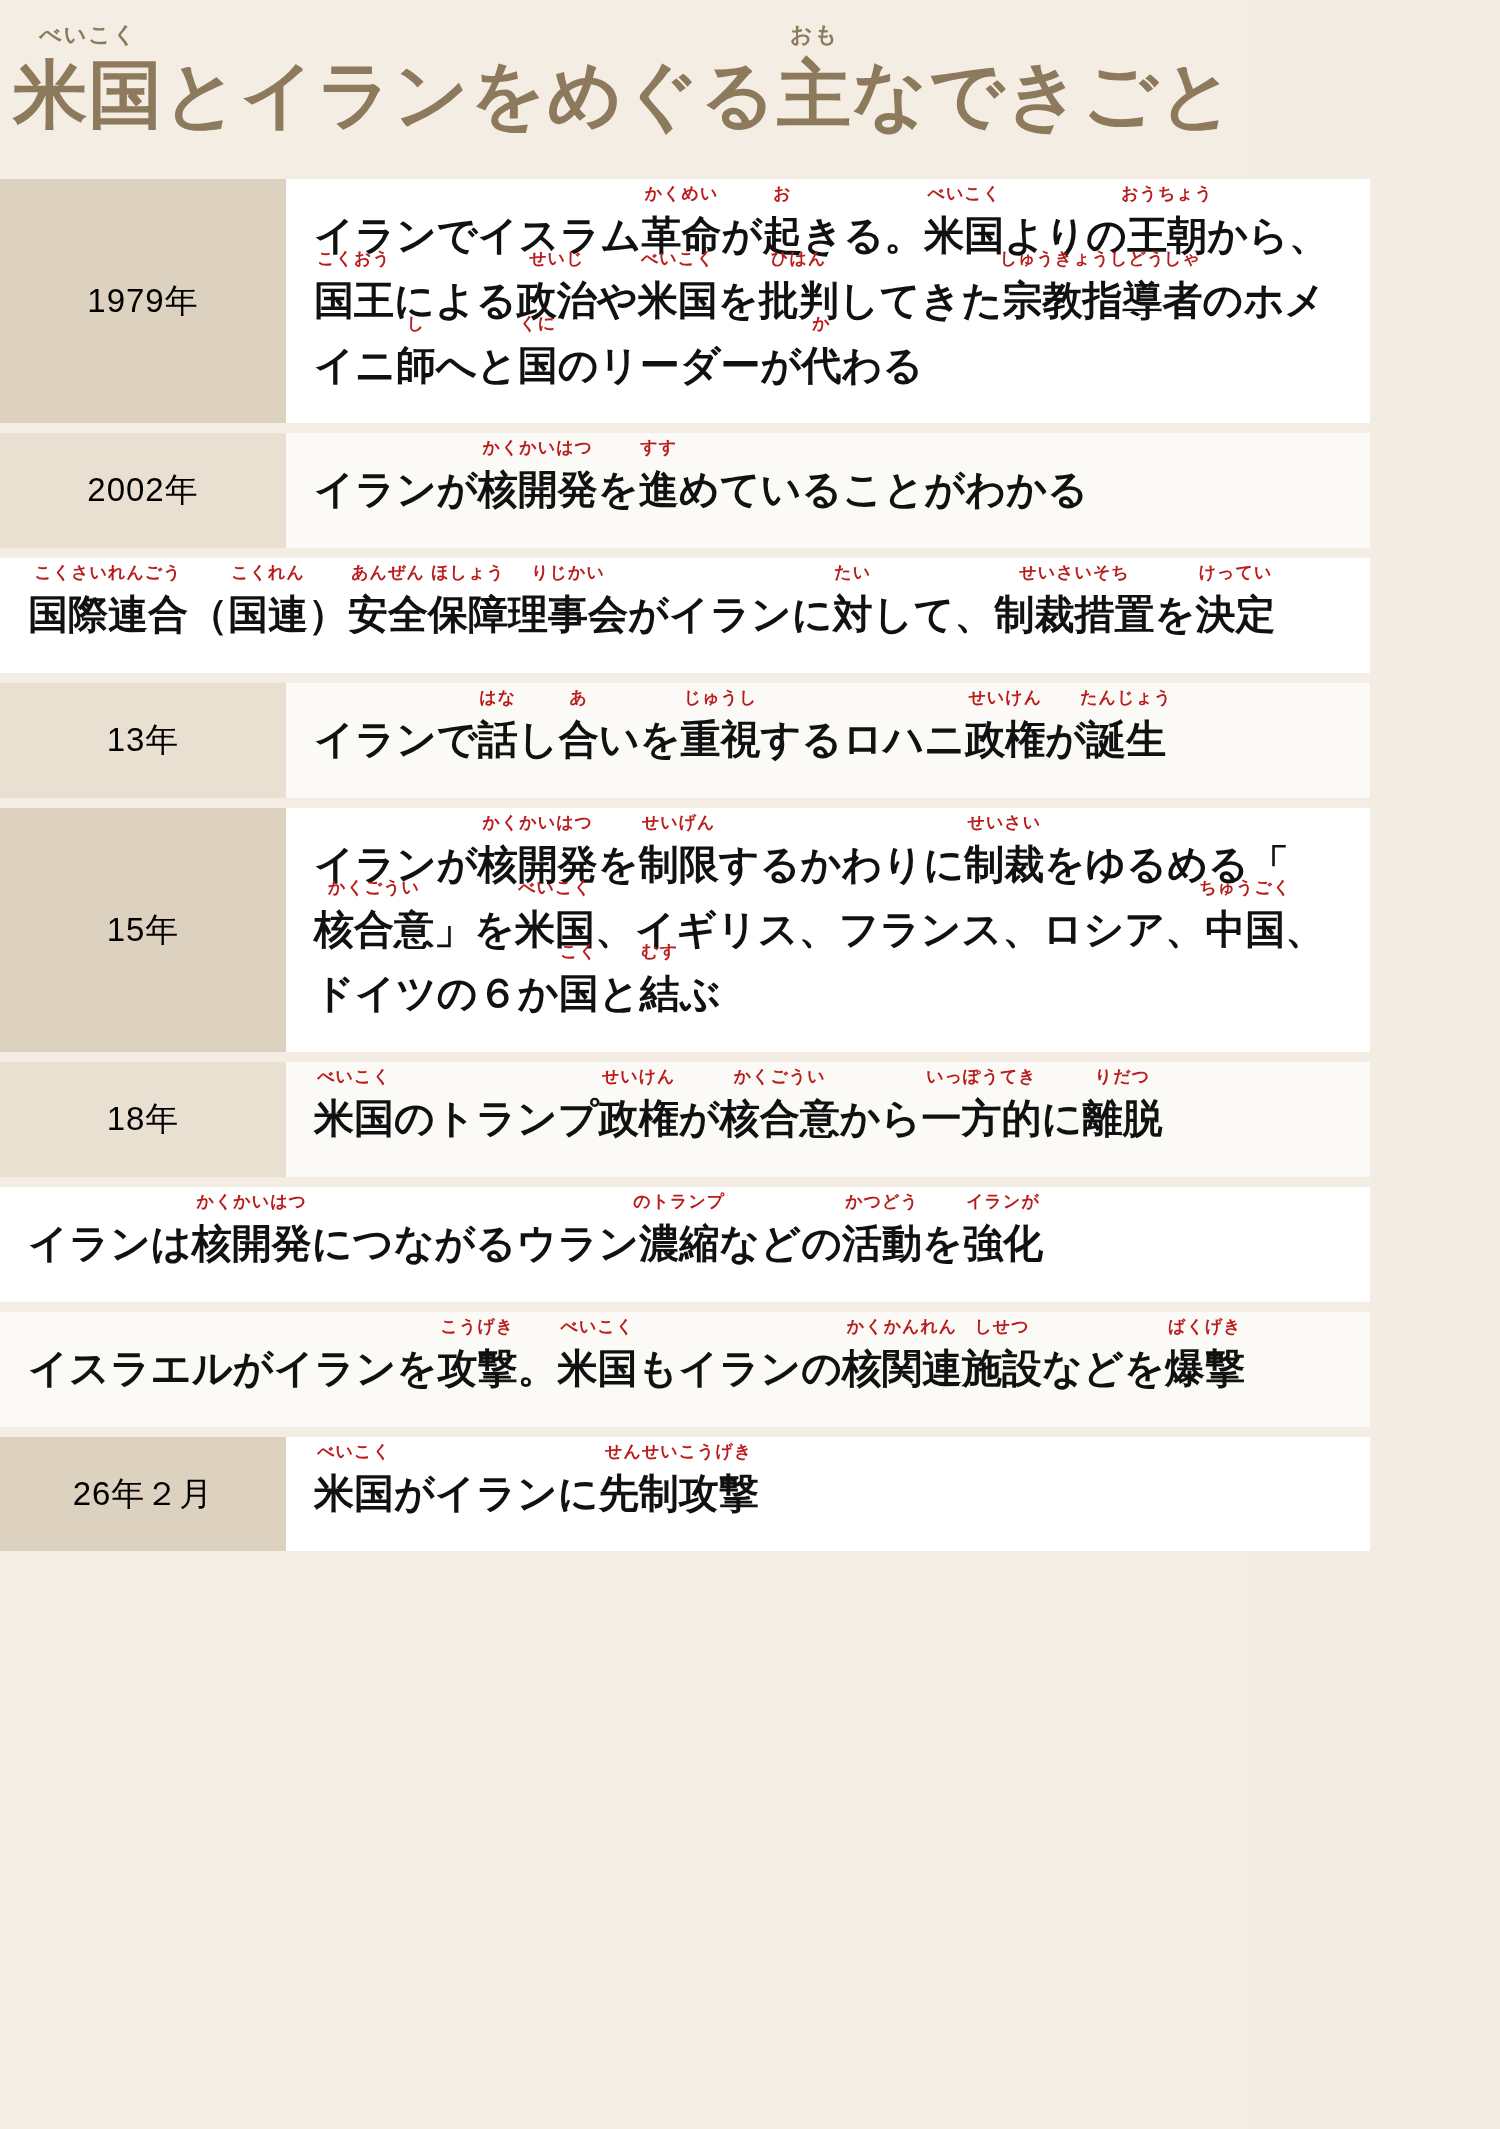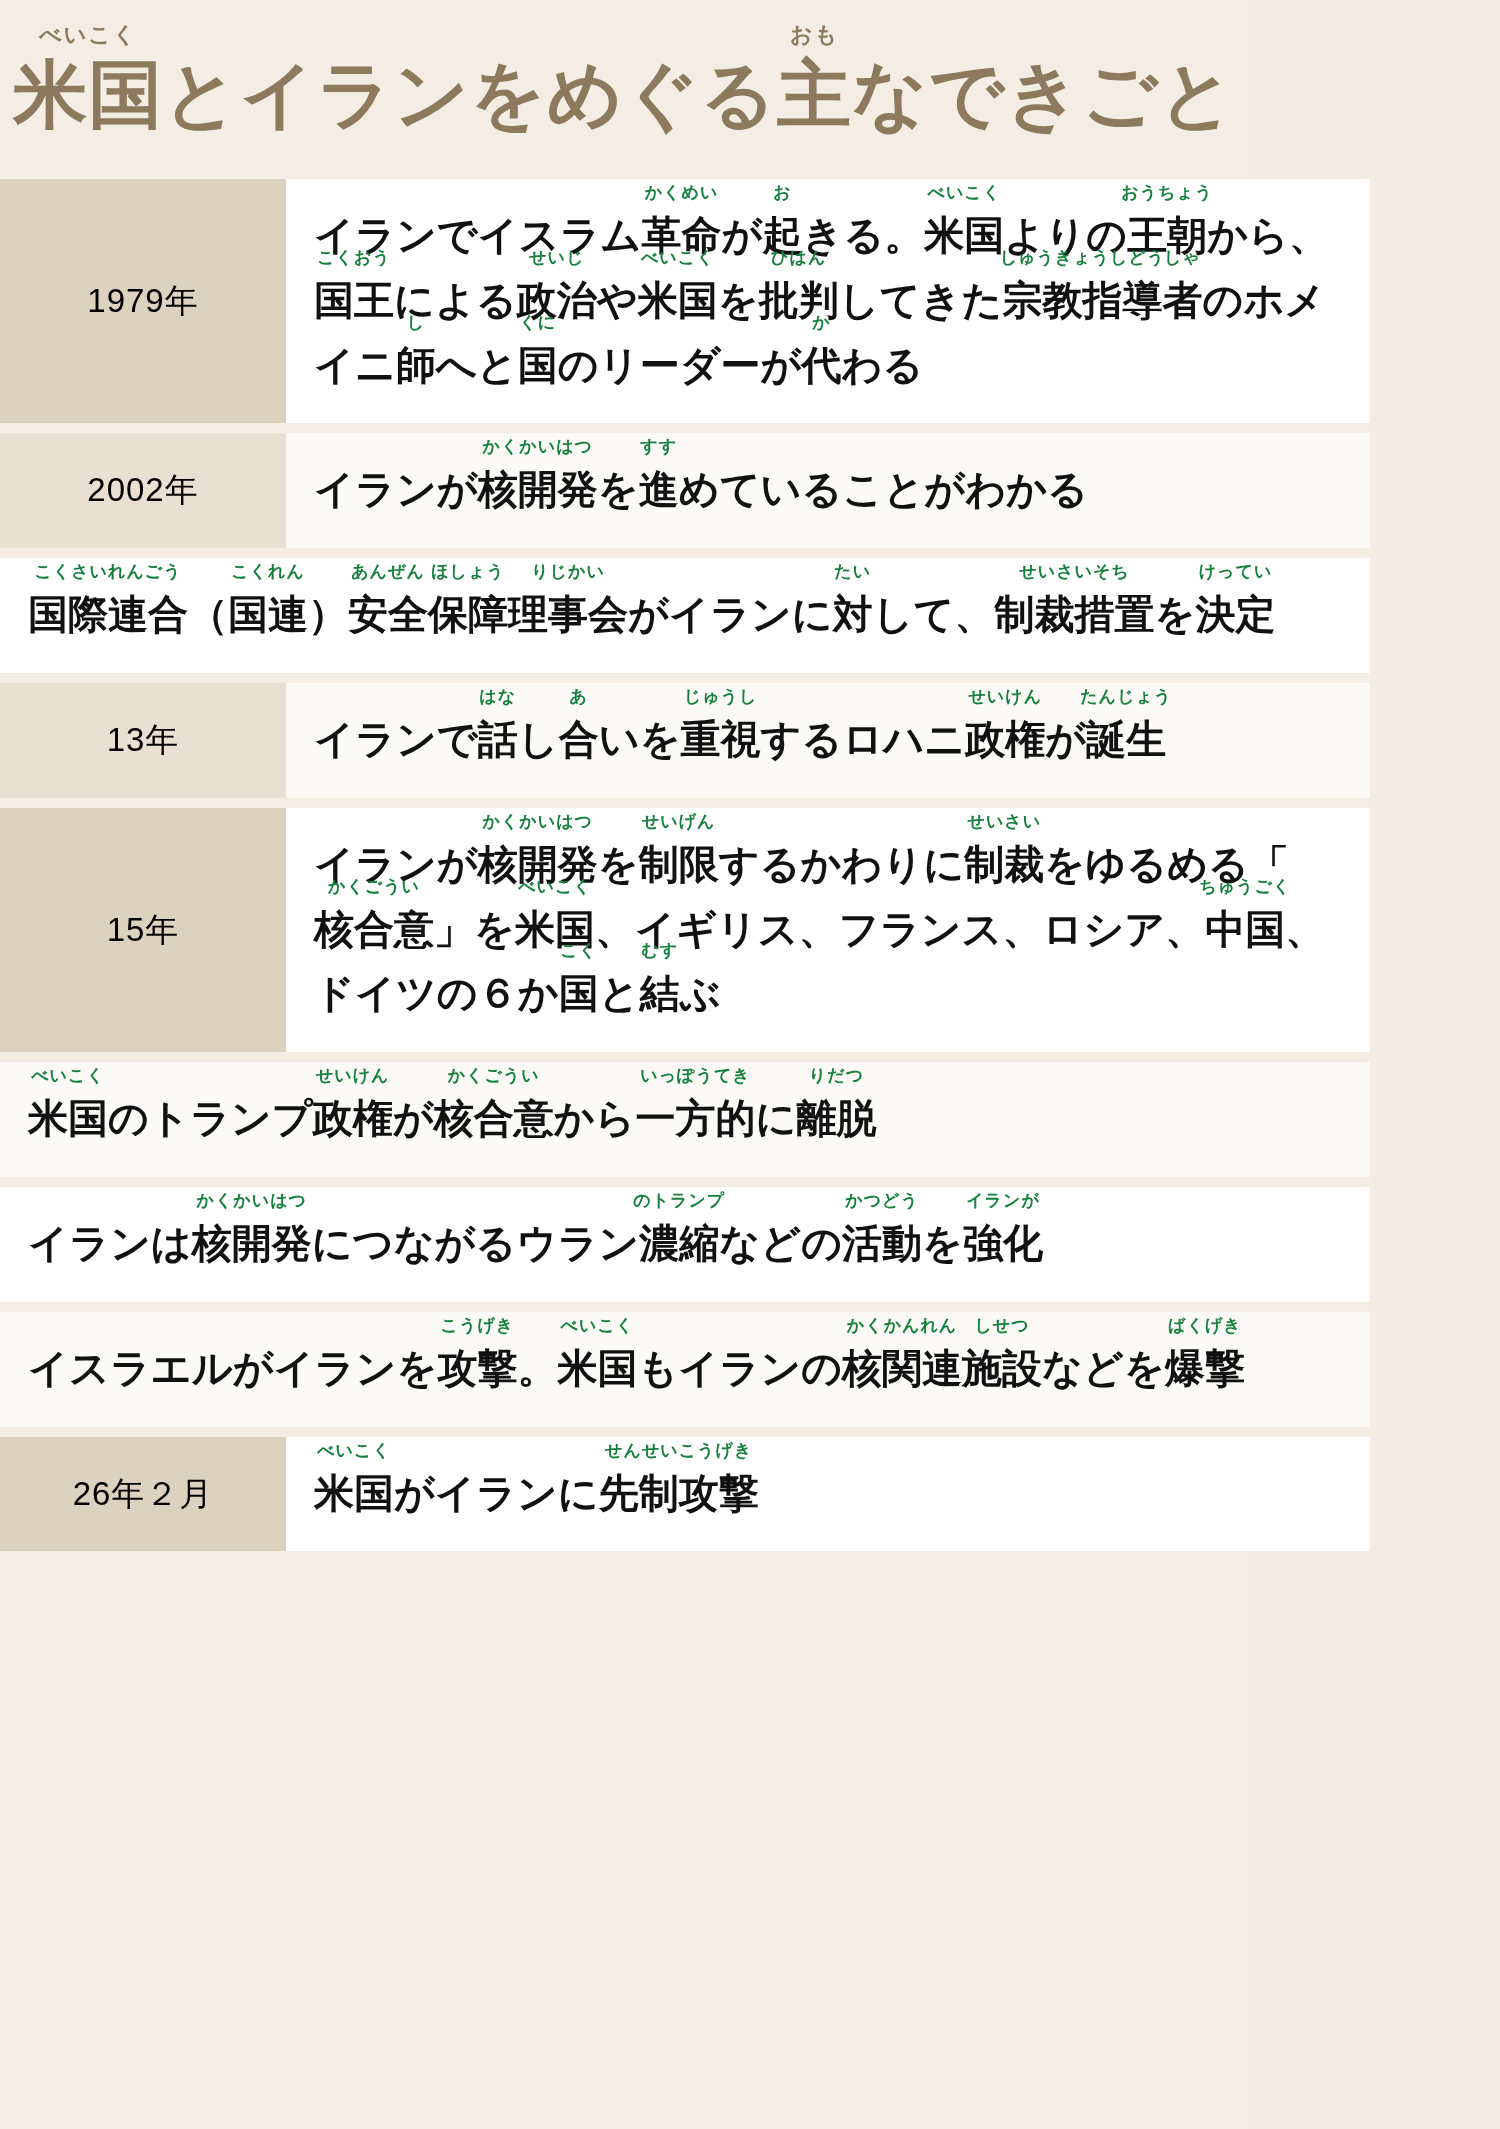--- a/index.html
+++ b/index.html
@@ -107,22 +107,21 @@
   }
   .rt > .rbt {
     position: absolute;
     left: 50%;
     transform: translateX(-50%);
     top: -23px;
     font-size: 17px;
     font-weight: bold;
     letter-spacing: 1px;
     white-space: nowrap;
-    color: #15803d;
-    font-family: Liberation Mono, monospace;
+    color: #b91c1c;
   }
   .gap {
     height: 10px;
     background: #f3ede4;
   }
   .tail {
     height: 48px;
   }
 </style>
 </head>
@@ -163,20 +162,21 @@
       </div>
       <div class="gap"></div>
       <div class="row">
         <div class="year">15年</div>
         <div class="desc">
           <div class="desc-inner"><span>イランが</span><span class="rt"><span class="rbt">かくかいはつ</span><span>核開発</span></span><span>を</span><span class="rt"><span class="rbt">せいげん</span><span>制限</span></span><span>するかわりに</span><span class="rt"><span class="rbt">せいさい</span><span>制裁</span></span><span>をゆるめる「</span><span class="rt"><span class="rbt">かくごうい</span><span>核合意</span></span><span>」を</span><span class="rt"><span class="rbt">べいこく</span><span>米国</span></span><span>、イギリス、フランス、ロシア、</span><span class="rt"><span class="rbt">ちゅうごく</span><span>中国</span></span><span>、ドイツの６か</span><span class="rt"><span class="rbt">こく</span><span>国</span></span><span>と</span><span class="rt"><span class="rbt">むす</span><span>結</span></span><span>ぶ</span></div>
         </div>
       </div>
       <div class="gap"></div>
       <div class="row alt">
+        <div class="year">18年</div>
         <div class="desc">
           <div class="desc-inner"><span class="rt"><span class="rbt">べいこく</span><span>米国</span></span><span>のトランプ</span><span class="rt"><span class="rbt">せいけん</span><span>政権</span></span><span>が</span><span class="rt"><span class="rbt">かくごうい</span><span>核合意</span></span><span>から</span><span class="rt"><span class="rbt">いっぽうてき</span><span>一方的</span></span><span>に</span><span class="rt"><span class="rbt">りだつ</span><span>離脱</span></span></div>
         </div>
       </div>
       <div class="gap"></div>
       <div class="row">
         <div class="desc">
           <div class="desc-inner"><span>イランは</span><span class="rt"><span class="rbt">かくかいはつ</span><span>核開発</span></span><span>につながるウラン</span><span class="rt"><span class="rbt">のトランプ</span><span>濃縮</span></span><span>などの</span><span class="rt"><span class="rbt">かつどう</span><span>活動</span></span><span>を</span><span class="rt"><span class="rbt">イランが</span><span>強化</span></span></div>
         </div>
       </div>

